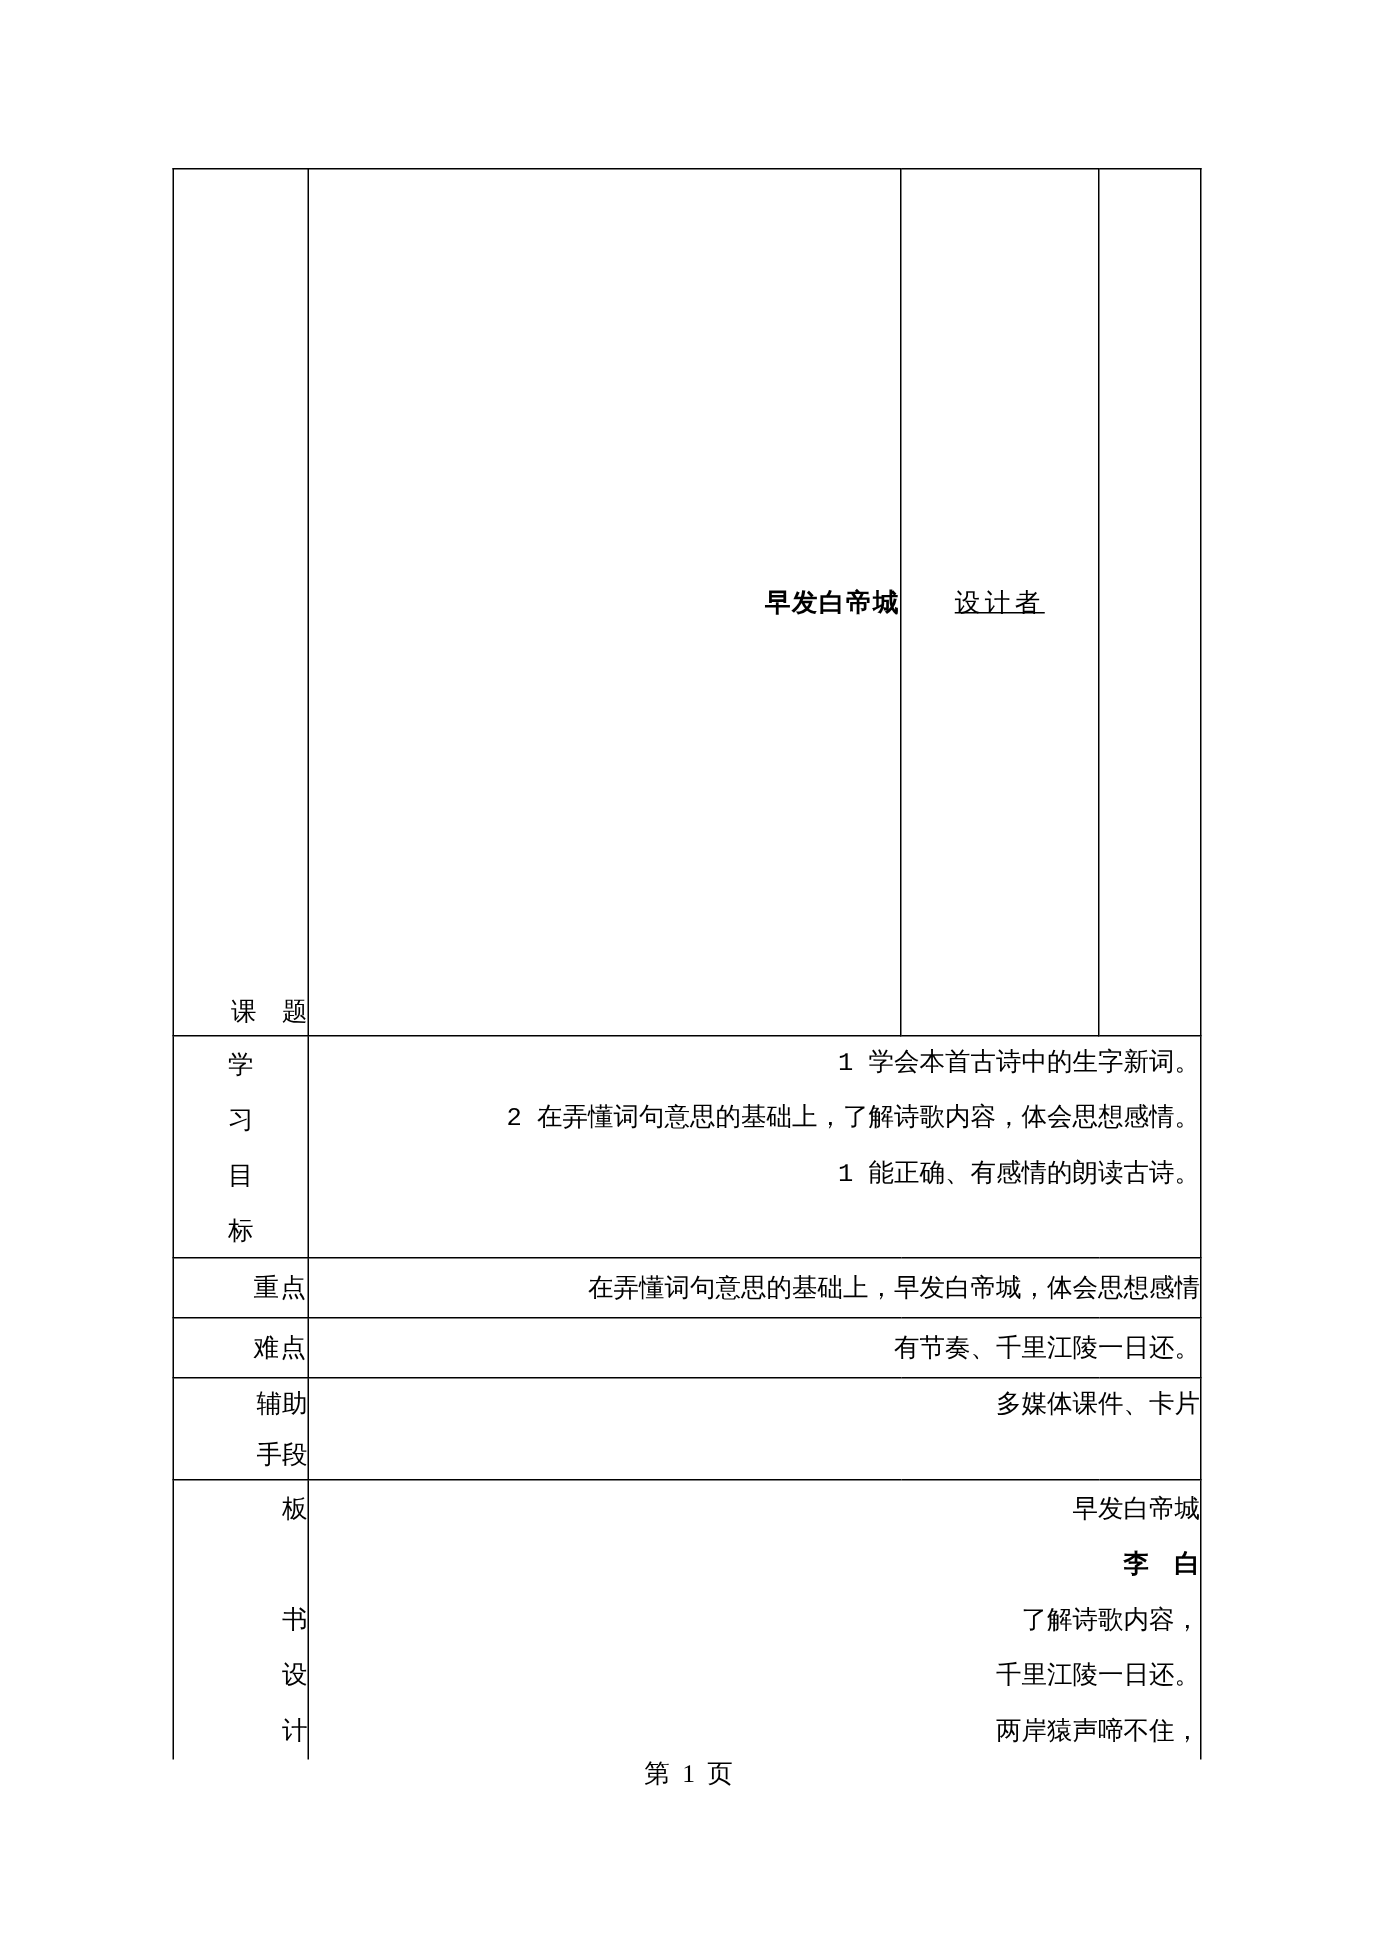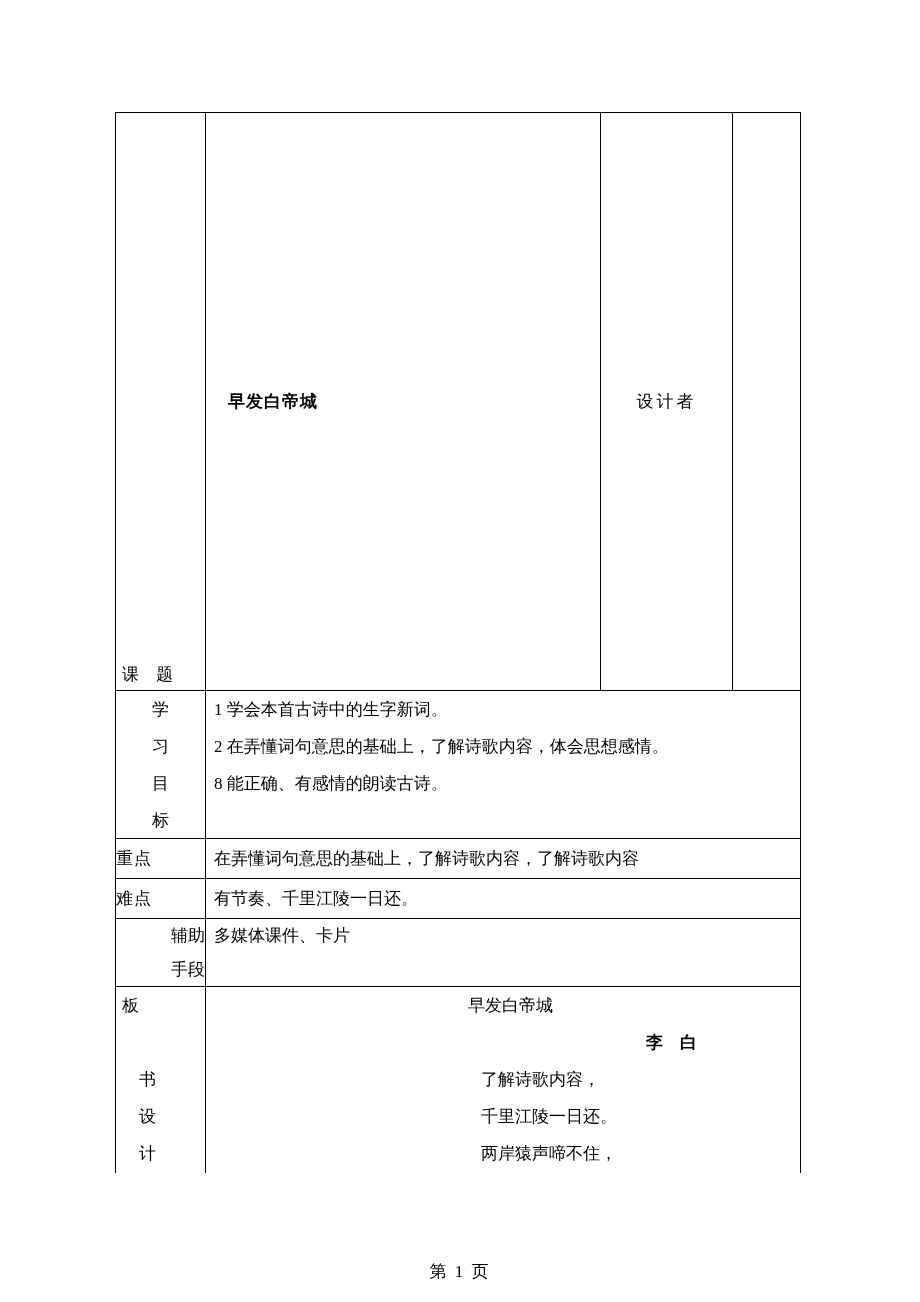--- a/index.html
+++ b/index.html
@@ -19,36 +19,37 @@
     left: 115px; top: 112px;
     width: 685px;
     border-collapse: collapse;
     table-layout: fixed;
   }
   td {
     border: 1px solid #000;
     vertical-align: top;
     padding: 0;
     overflow: hidden;
+    text-align: right;
   }
   tr.row-board td { border-bottom: none; }
 
   
   tr.row-title { height: 578px; }
   td.title-label-cell { vertical-align: bottom; padding: 0 0 4px 6px; }
   td.title-cell { vertical-align: middle; padding-left: 22px; }
   .course-title { font-weight: bold; letter-spacing: 1px; }
-  td.designer-cell { vertical-align: middle; text-align: center; letter-spacing: 3px; }
+  td.designer-cell { vertical-align: middle; text-align: center; letter-spacing: 3px; text-decoration: underline; }
 
   
   tr.row-objectives { height: 148px; }
   .vlabel37 { text-align: center; }
   .vlabel37 div { height: 37px; line-height: 37px; }
   .objective-list { padding-left: 8px; }
-  .objective-list div { height: 37px; line-height: 37px; white-space: nowrap; }
+  .objective-list div { height: 37px; line-height: 37px; white-space: nowrap; font-family: Liberation Mono, monospace; }
 
   
   tr.row-keypoint, tr.row-difficulty { height: 40px; }
   td.center-label { vertical-align: middle; letter-spacing: 1px; }
   td.single-text { vertical-align: middle; padding-left: 8px; }
 
   
   tr.row-aids { height: 68px; }
   .vlabel34 { text-align: right; }
   .vlabel34 div { height: 34px; line-height: 34px; }
@@ -60,21 +61,21 @@
   .board-label div { height: 37px; line-height: 37px; padding-left: 23px; }
   .board-label div:first-child { padding-left: 6px; }
   .bd-line { height: 37px; line-height: 37px; white-space: nowrap; }
   .bd-title { padding-left: 262px; }
   .bd-author { padding-left: 440px; font-weight: bold; }
   .bd-verses div { height: 37px; line-height: 37px; padding-left: 275px; white-space: nowrap; }
 
   
   .footer {
     position: absolute;
-    left: 0; top: 1259px;
+    left: 0; top: 1170px;
     width: 100%;
     text-align: center;
     line-height: 26px;
   }
   .footer span { letter-spacing: 2px; }
 </style>
 </head>
 <body>
 
 <div class="page">
@@ -109,31 +110,31 @@
               <div>学</div>
               <div>习</div>
               <div>目</div>
               <div>标</div>
             </div>
       </td>
       <td colspan="3">
         <div class="objective-list">
               <div>1 学会本首古诗中的生字新词。</div>
               <div>2 在弄懂词句意思的基础上，了解诗歌内容，体会思想感情。</div>
-              <div>8 能正确、有感情的朗读古诗。</div>
+              <div>1 能正确、有感情的朗读古诗。</div>
             </div>
       </td>
     </tr>
 
     <tr class="row-keypoint">
       <td class="center-label">
         <span>重点</span>
       </td>
       <td colspan="3" class="single-text">
-        <span>在弄懂词句意思的基础上，了解诗歌内容，了解诗歌内容</span>
+        <span>在弄懂词句意思的基础上，早发白帝城，体会思想感情</span>
       </td>
     </tr>
 
     <tr class="row-difficulty">
       <td class="center-label">
         <span>难点</span>
       </td>
       <td colspan="3" class="single-text">
         <span>有节奏、千里江陵一日还。</span>
       </td>

